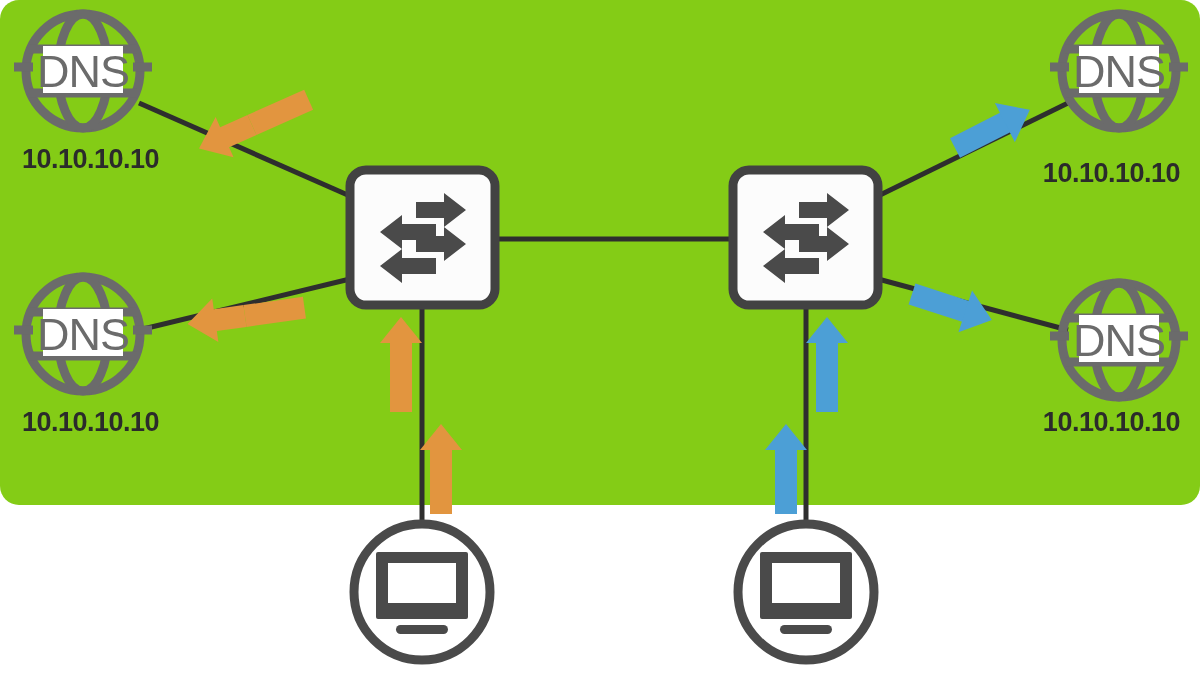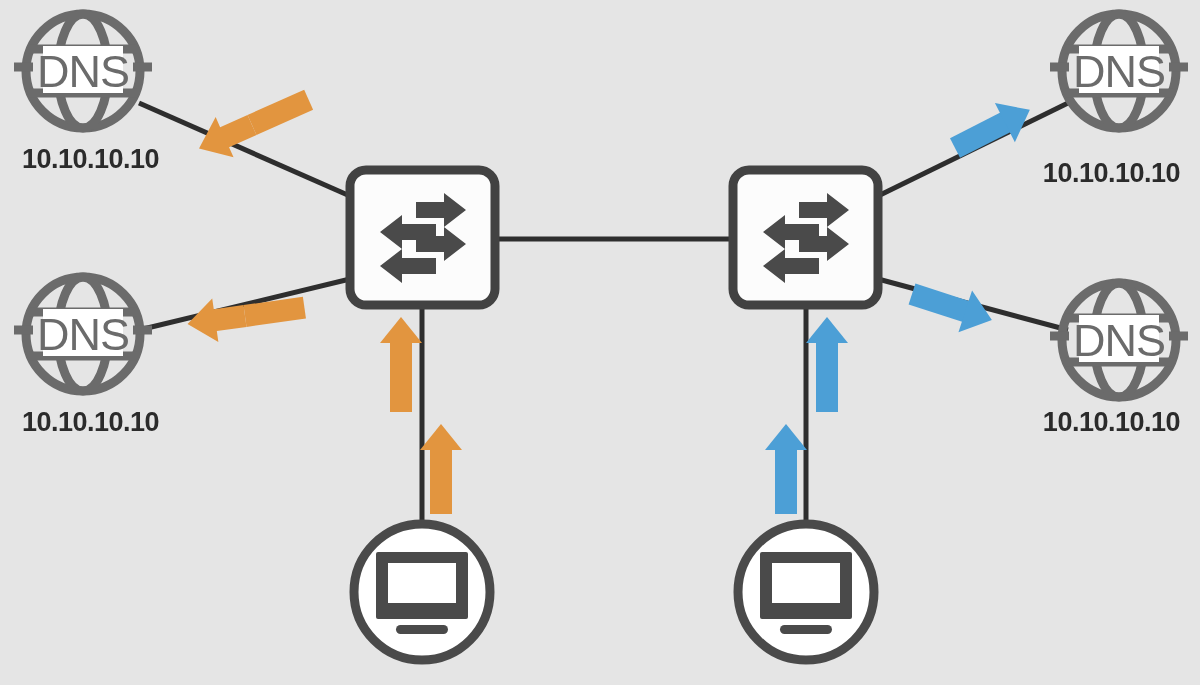--- a/index.html
+++ b/index.html
@@ -9,22 +9,23 @@
   }
   body {
     width: 1200px;
     height: 685px;
     overflow: hidden;
     font-family: "Liberation Sans", sans-serif;
   }
   #diagram-root {
     position: relative;
     width: 1200px;
-    height: 685px;
-    background: #e5e5e5;
+    height: 505px;
+    background: #84cc16;
+    border-radius: 19px;
   }
   svg.diagram-canvas {
     display: block;
     width: 1200px;
     height: 685px;
   }
   .ip-label {
     font-family: "Liberation Sans", sans-serif;
     font-size: 27px;
     font-weight: bold;

